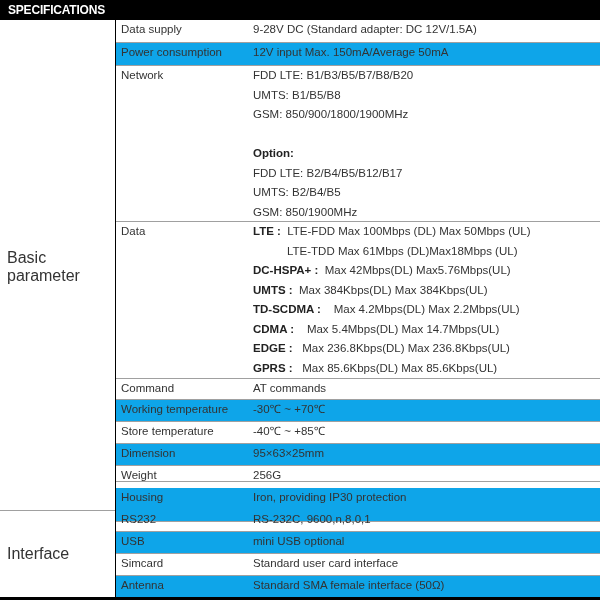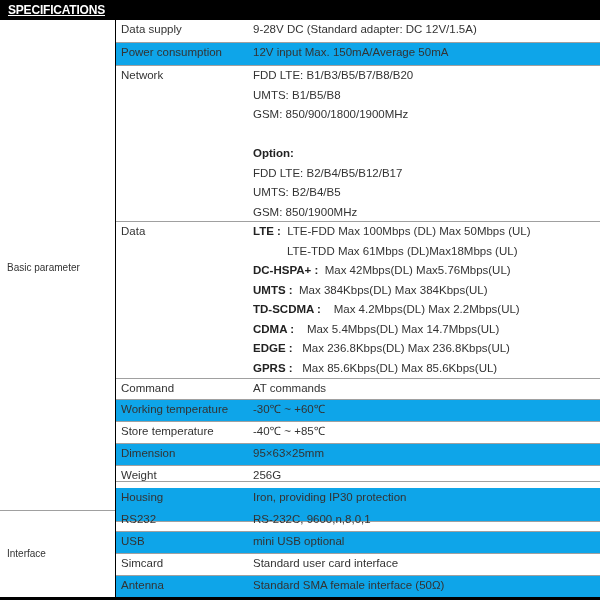--- a/index.html
+++ b/index.html
@@ -1,19 +1,19 @@
 <!DOCTYPE html>
 <html><head>
 <meta charset="utf-8">
 <style>
   html, body { margin:0; padding:0; background:#ffffff; }
   body { width:600px; height:600px; overflow:hidden; font-family:"Liberation Sans", sans-serif; color:#333; }
   .header { position:absolute; left:0; top:0; width:600px; height:20px; background:#000; color:#fff;
-            font-weight:bold; font-size:12px; line-height:20px; padding-left:8px; box-sizing:border-box; letter-spacing:-0.2px;text-decoration:underline; }
-  .group-label { position:absolute; left:0; width:115px; display:flex; align-items:center; padding-left:7px; box-sizing:border-box; font-size:10px; color:#333; }
+            font-weight:bold; font-size:12px; line-height:20px; padding-left:8px; box-sizing:border-box; letter-spacing:-0.2px; }
+  .group-label { position:absolute; left:0; width:115px; display:flex; align-items:center; padding-left:7px; box-sizing:border-box; font-size:16px; color:#333; }
   .vline { position:absolute; left:115px; width:1px; background:#000; }
   .row { position:absolute; left:116px; width:484px; box-sizing:border-box; border-bottom:1px solid #a0a0a0; font-size:11.5px; }
   .row.gray { background:#0ea5e9; }
   .row .k { position:absolute; left:5px; top:0; color:#333; }
   .row .v { position:absolute; left:137px; top:0; color:#333; }
   .line { height:19.5px; line-height:19.5px; white-space:nowrap; }
   .b { font-weight:bold; color:#222; }
   .sep { position:absolute; left:0; width:115px; height:1px; background:#a0a0a0; }
   .bottom { position:absolute; left:0; top:597px; width:600px; height:3px; background:#000; }
 </style>
@@ -61,21 +61,21 @@
     <div class="line"><span class="b">EDGE :</span>&nbsp;&nbsp; <span>Max 236.8Kbps(DL) Max 236.8Kbps(UL)</span></div>
     <div class="line"><span class="b">GPRS :</span>&nbsp;&nbsp; <span>Max 85.6Kbps(DL) Max 85.6Kbps(UL)</span></div>
   </div>
 </div>
 <div class="row" style="top:379px;height:21px;">
   <div class="k line">Command</div>
   <div class="v line">AT commands</div>
 </div>
 <div class="row gray" style="top:400px;height:22px;padding-left:47px;">
   <div class="k line">Working temperature</div>
-  <div class="v line">-30℃ ~ +60℃</div>
+  <div class="v line">-30℃ ~ +70℃</div>
 </div>
 <div class="row" style="top:422px;height:22px;">
   <div class="k line">Store temperature</div>
   <div class="v line">-40℃ ~ +85℃</div>
 </div>
 <div class="row gray" style="top:444px;height:22px;">
   <div class="k line">Dimension</div>
   <div class="v line">95×63×25mm</div>
 </div>
 <div class="row" style="top:466px;height:16px;text-decoration:underline;">

